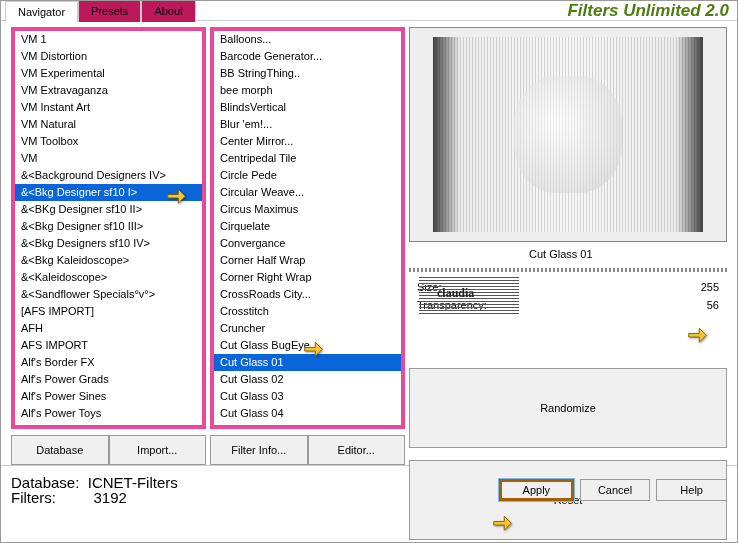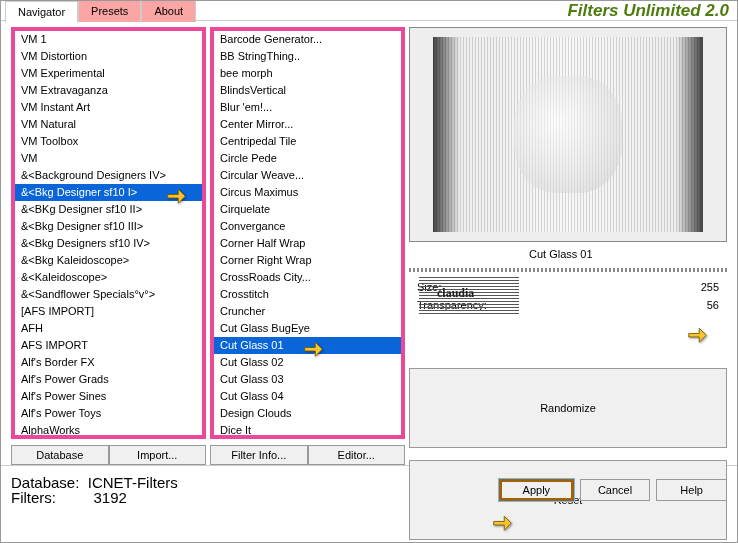--- a/index.html
+++ b/index.html
@@ -1,33 +1,33 @@
 <!DOCTYPE html>
 <html><head>
 <meta charset="utf-8">
 <style>
 * { box-sizing: border-box; margin: 0; padding: 0; }
 body { font-family: "Segoe UI", Tahoma, Arial, sans-serif; font-size: 11px; background: #fff; width: 738px; height: 543px; border: 1px solid #999; overflow: hidden; position: relative; }
 .header { height: 20px; display: flex; align-items: center; border-bottom: 1px solid #ccc; }
 .tabs { display: flex; margin-left: 4px; }
-.tab { padding: 4px 12px; border: 1px solid #ccc; border-bottom: none; background: #fca5a5; cursor: pointer; font-size: 11px; }
+.tab { padding: 4px 12px; border: 1px solid #ccc; border-bottom: none; background: #be185d; cursor: pointer; font-size: 11px; }
 .tab.active { background: #fff; border-bottom: 1px solid #fff; position: relative; top: 1px; }
 .title { margin-left: auto; margin-right: 8px; font-style: italic; font-weight: bold; color: #4d7c0f; font-size: 17px; font-family: Arial, sans-serif; }
 .main { display: flex; height: 444px; padding: 6px 10px 0 10px; gap: 4px; }
 .col { display: flex; flex-direction: column; }
 .listbox { border: 4px solid #ec4899; background: #fff; overflow-y: scroll; overflow-x: hidden; flex: 1; }
 .listbox::-webkit-scrollbar { width: 16px; }
 .listbox::-webkit-scrollbar-track { background: #f0f0f0; border-left: 1px solid #ddd; }
 .listbox::-webkit-scrollbar-thumb { background: #cdcdcd; border: 1px solid #aaa; }
 .li { padding: 1px 6px; white-space: nowrap; cursor: pointer; color: #000; font-size: 11px; line-height: 15px; }
 .li.sel { background: #0a66d8; color: #fff; }
 .col1 { width: 195px; }
 .col2 { width: 195px; }
 .col3 { flex: 1; }
-.btnrow { display: flex; gap: 0; margin-top: 6px; height: 20px; }
+.btnrow { display: flex; gap: 0; margin-top: 6px; height: 30px; }
 .btn { flex: 1; border: 1px solid #999; background: #f0f0f0; font-size: 11px; cursor: pointer; padding: 2px 4px; }
 .previewwrap { border: 1px solid #888; height: 215px; background: #eee; display: flex; align-items: center; justify-content: center; overflow: hidden; position: relative; }
 .preview { width: 270px; height: 195px; background: linear-gradient(90deg, #444 0%, #888 4%, #eee 10%, #f8f8f8 50%, #eee 90%, #888 96%, #444 100%); position: relative; }
 .preview::before { content: ""; position: absolute; inset: 0; background: repeating-linear-gradient(90deg, rgba(0,0,0,0.15) 0 1px, transparent 1px 3px); }
 .prev-center { position: absolute; left: 30%; top: 20%; width: 40%; height: 60%; background: radial-gradient(circle at 40% 40%, #fff, #ccc); border-radius: 40%; opacity: 0.6; }
 .filtername { padding: 6px 8px; font-size: 11px; }
 .sep { height: 4px; background: repeating-linear-gradient(90deg, #888 0 2px, #fff 2px 4px); margin: 2px 0; }
 .params { padding: 4px 2px; }
 .param { display: flex; justify-content: space-between; padding: 3px 6px; font-size: 11px; }
 .param span:last-child { text-align: right; }
@@ -85,20 +85,21 @@
         <div class="li">Alf's Power Toys</div>
         <div class="li">AlphaWorks</div>
       </div>
     <div class="btnrow">
       <button class="btn">Database</button>
       <button class="btn">Import...</button>
     </div>
   </div>
   <div class="col col2">
     <div class="listbox" id="filtlist">
+        <div class="li">Balloons...</div>
         <div class="li">Barcode Generator...</div>
         <div class="li">BB StringThing..</div>
         <div class="li">bee morph</div>
         <div class="li">BlindsVertical</div>
         <div class="li">Blur 'em!...</div>
         <div class="li">Center Mirror...</div>
         <div class="li">Centripedal Tile</div>
         <div class="li">Circle Pede</div>
         <div class="li">Circular Weave...</div>
         <div class="li">Circus Maximus</div>

